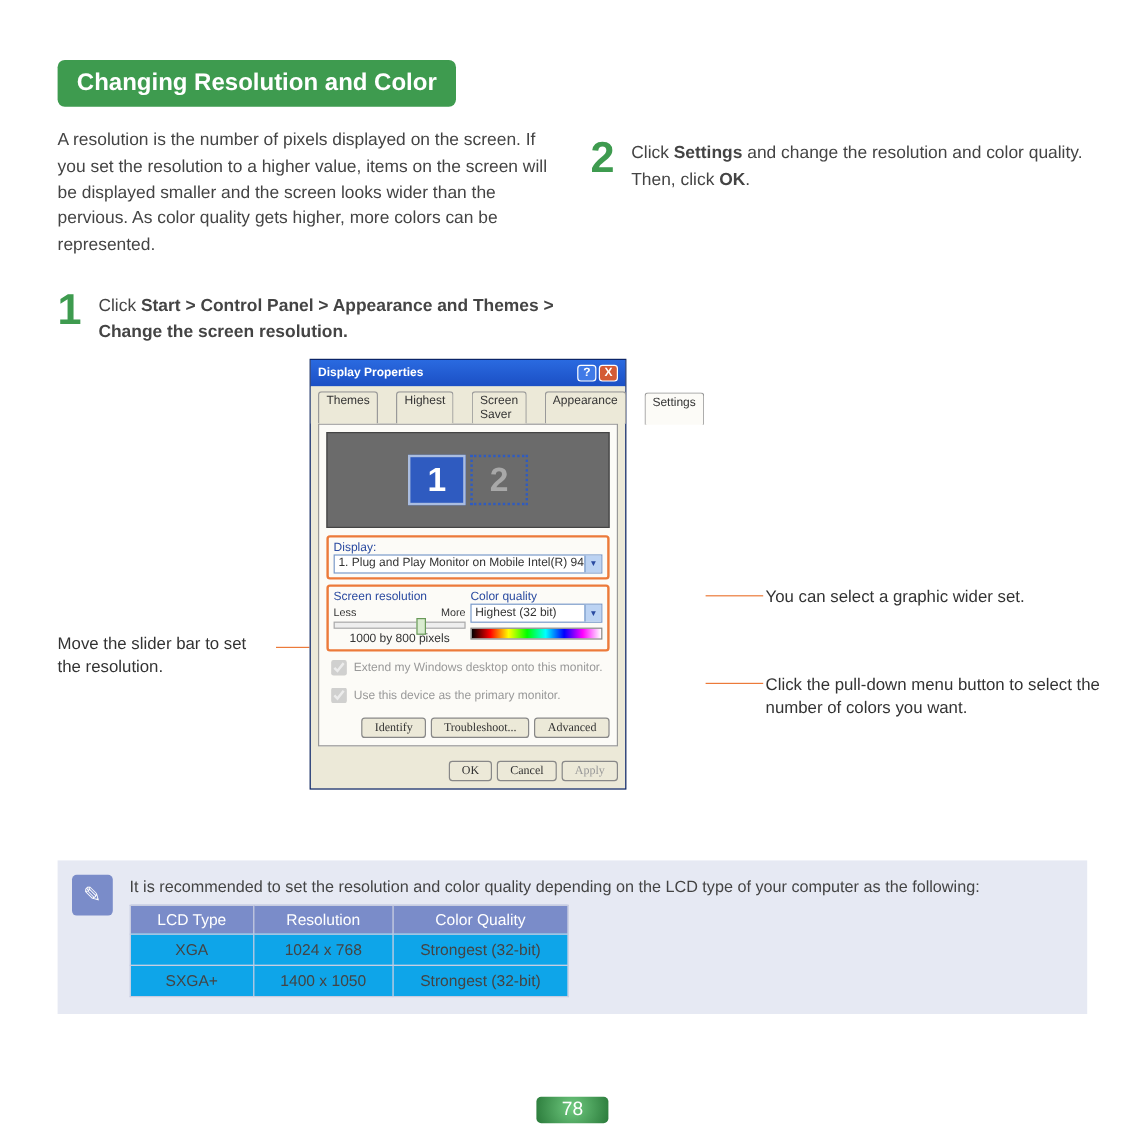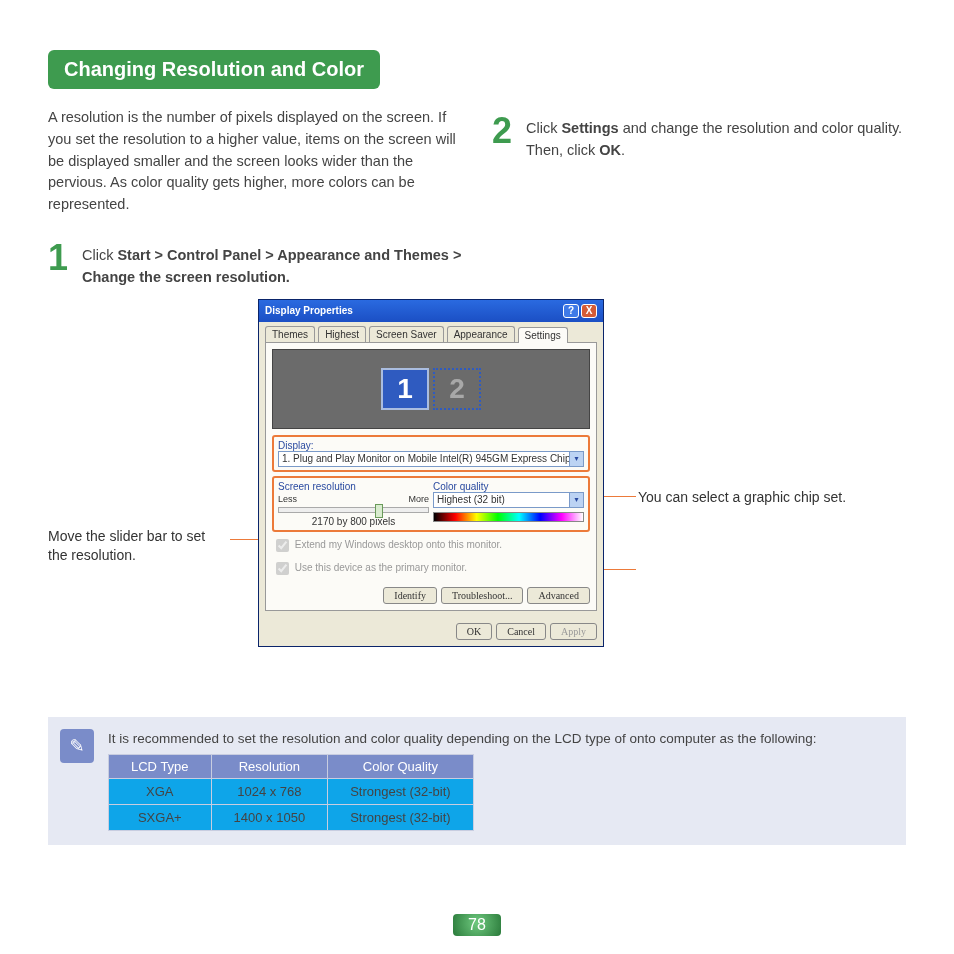--- a/index.html
+++ b/index.html
@@ -81,21 +81,21 @@
     left: 590px;
     top: 262px;
     font-size: 14px;
     width: 280px;
     line-height: 1.4;
   }
   .dialog {
     position: absolute;
     left: 210px;
     top: 0;
-    width: 346px;
+    width: 264px;
     background: #ece9d8;
     border: 1px solid #0a246a;
     font-family: Tahoma, sans-serif;
     font-size: 10px;
   }
   .titlebar {
     background: linear-gradient(to bottom, #2a6ae0, #1b4fc4);
     color: #fff;
     font-weight: bold;
     padding: 4px 6px;
@@ -111,21 +111,21 @@
     border-radius: 3px;
     color: #fff;
     font-size: 10px;
     line-height: 12px;
     text-align: center;
   }
   .tbtn.help { background: #3f7ae7; }
   .tabstrip {
     display: flex;
     padding: 4px 6px 0 6px;
-    gap: 4px;
+    gap: 16px;
     background: #ece9d8;
     font-size: 10px;
   }
   .tab {
     background: #ece9d8;
     border: 1px solid #999;
     border-bottom: none;
     padding: 2px 6px;
     border-radius: 3px 3px 0 0;
     margin-right: -1px;
@@ -268,21 +268,21 @@
     border: 1px solid #c8cde0;
     text-align: center;
   }
   .page-num {
     position: absolute;
     left: 50%;
     transform: translateX(-50%);
     bottom: 18px;
     background: radial-gradient(circle at 50% 40%, #6fc97f, #2a7a3a);
     color: #fff;
-    width: 48px;
+    width: 60px;
     text-align: center;
     padding: 2px 0;
     font-size: 16px;
     border-radius: 4px;
     margin-top: 48px;
   }
 </style>
 </head>
 <body>
 
@@ -304,21 +304,22 @@
         <div class="step-num">2</div>
         <div class="step-text">
           <span>Click </span><b>Settings</b><span> and change the resolution and color quality. Then, click </span><b>OK</b><span>.</span>
         </div>
       </div>
     </div>
   </div>
 
   <div class="dialog-area">
     <div class="callout-left">Move the slider bar to set the resolution.</div>
-    <div class="callout-right-1">You can select a graphic chip set.</div>
+    <div class="callout-right-1">You can select a graphic wider set.</div>
+    <div class="callout-right-2">Click the pull-down menu button to select the number of colors you want.</div>
 
     <div class="leader" style="left:540px; top:197px; width:48px;"></div>
     <div class="leader" style="left:540px; top:270px; width:48px;"></div>
     <div class="leader" style="left:182px; top:240px; width:28px;"></div>
 
     <div class="dialog">
       <div class="titlebar">
         <span>Display Properties</span>
         <div class="titlebar-btns">
           <div class="tbtn help">?</div>
@@ -350,21 +351,21 @@
           <div class="two-col">
             <div>
               <div class="field-label">Screen resolution</div>
               <div class="slider-row">
                 <span>Less</span>
                 <span>More</span>
               </div>
               <div class="slider-track">
                 <div class="slider-thumb"></div>
               </div>
-              <div class="res-label">2170 by 800 pixels</div>
+              <div class="res-label">1000 by 800 pixels</div>
             </div>
             <div>
               <div class="field-label">Color quality</div>
               <div class="dropdown">
                 <div class="ddtext">Highest (32 bit)</div>
                 <div class="ddbtn">▾</div>
               </div>
               <div class="color-bar"></div>
             </div>
           </div>
@@ -386,21 +387,21 @@
       <div class="dlg-footer">
         <div class="xpbtn">OK</div>
         <div class="xpbtn">Cancel</div>
         <div class="xpbtn" style="color:#999;">Apply</div>
       </div>
     </div>
   </div>
 
   <div class="info-box">
     <div class="info-icon">✎</div>
-    <div>It is recommended to set the resolution and color quality depending on the LCD type of onto computer as the following:</div>
+    <div>It is recommended to set the resolution and color quality depending on the LCD type of your computer as the following:</div>
     <table class="info-table">
       <tbody>
           <tr>
         <th>LCD Type</th>
         <th>Resolution</th>
         <th>Color Quality</th>
       </tr>
       <tr>
         <td>XGA</td>
         <td>1024 x 768</td>

